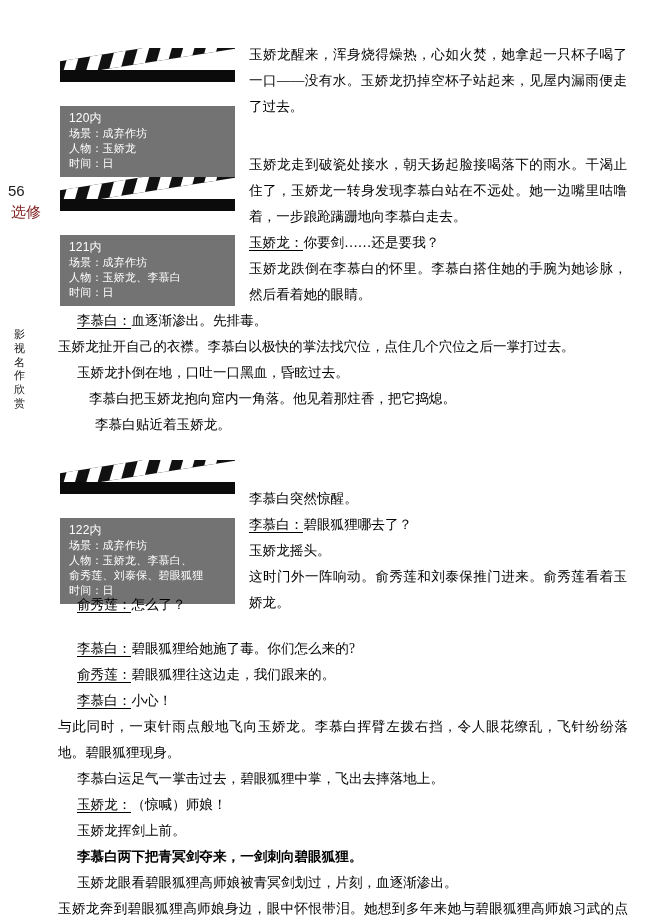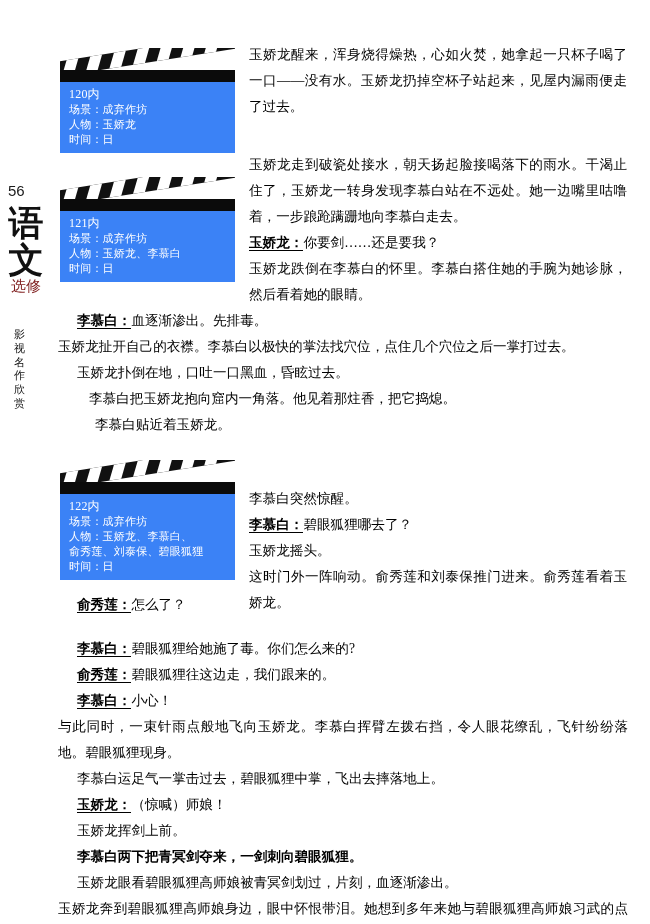--- a/index.html
+++ b/index.html
@@ -57,59 +57,59 @@
   }
 
   p.para {
     margin: 0 0 0 0;
     font-size: 13.6px;
     line-height: 26px;
     text-align: justify;
     color: #000;
   }
   .speaker-ul {
-    font-weight: bold;
+    font-weight: normal;
     border-bottom: 1.4px solid #000;
     padding-bottom: 0px;
   }
 
   
   .clap {
     position: absolute;
     width: 175px;
   }
   .clap .top {
     position: relative;
     height: 34px;
     width: 175px;
     overflow: hidden;
   }
   .clap .top svg { display: block; }
   .clap .body {
-    background: #3b82f6;
+    background: #737373;
     color: #ffffff;
     padding: 5px 7px 6px 9px;
-    font-family: Liberation Serif, serif;
+    font-family: Liberation Sans, sans-serif;
     font-size: 11px;
     line-height: 15px;
     letter-spacing: 0.2px;
+    margin-top: 24px;
   }
   .clap .body div { white-space: nowrap; }
   .clap .body .num { font-size: 12px; }
 
   
   .blk { position: absolute; }
 </style>
 </head>
 <body>
 
 <div class="page-num">56</div>
 
 <div class="spine-title">
-  <span class="big">语文</span>
   <span class="sm">选修</span>
 </div>
 
 <div class="spine-sub">影视名作欣赏</div>
 
 <div class="clap" style="left:60px; top:48px;">
   <div class="top">
     <svg width="175" height="36" viewBox="0 0 175 36">
       <g transform="rotate(-9 60 30)">
         <rect x="2" y="4" width="184" height="15" fill="#111"></rect>

